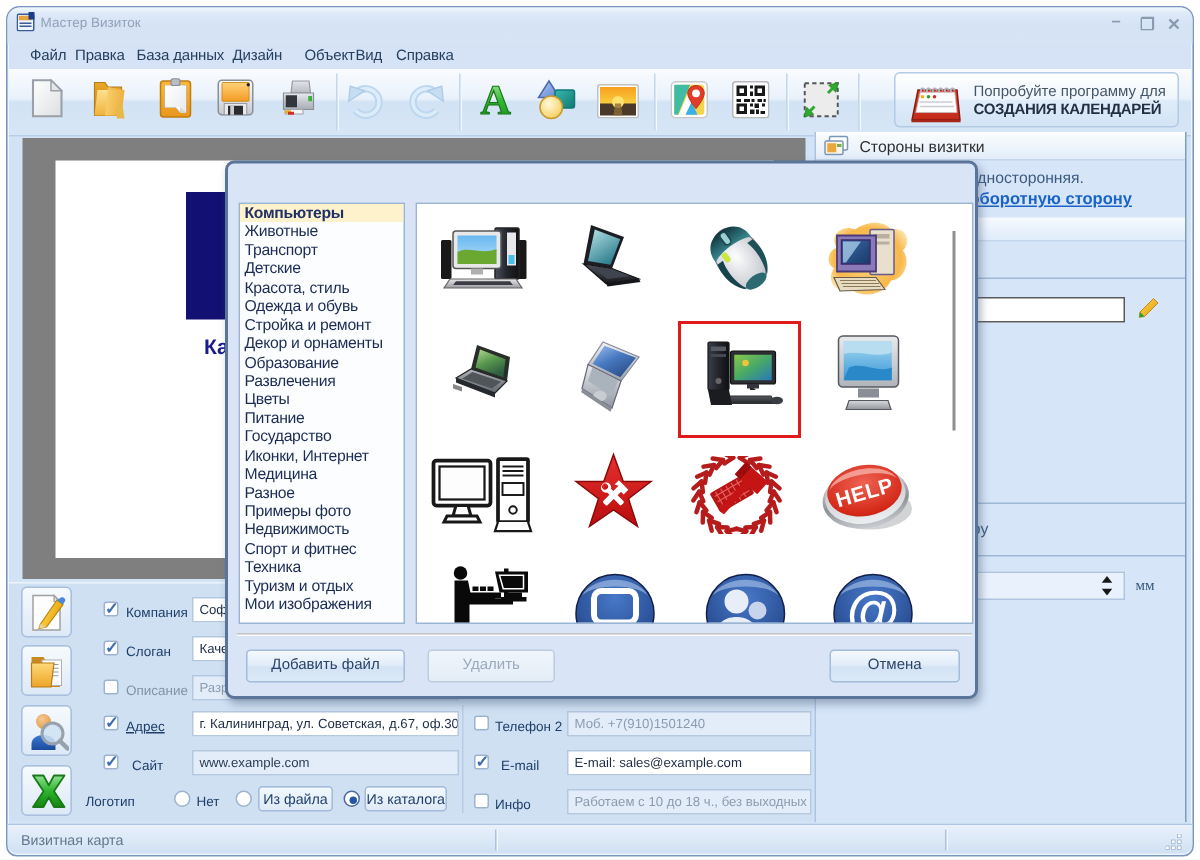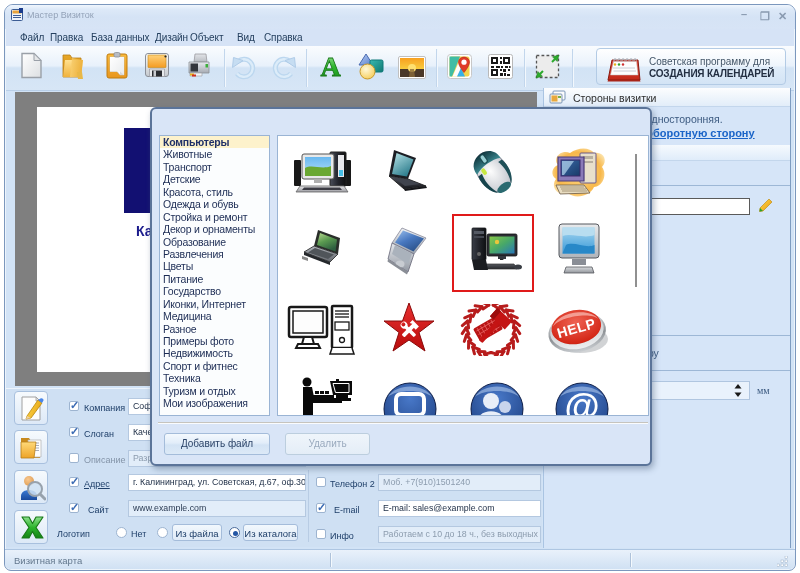--- a/index.html
+++ b/index.html
@@ -100,21 +100,21 @@
   </svg>
 <div id="apptitle">Мастер Визиток</div>
 <div class="winbtn" style="left:741px; top:8px;">–</div>
 <div class="winbtn" style="left:760px;">❐</div>
 <div class="winbtn" style="left:778px;">✕</div>
 <div id="menubar"></div>
 <span class="mi" style="left:20px;">Файл</span>
 <span class="mi" style="left:50px;">Правка</span>
 <span class="mi" style="left:91px;">База данных</span>
 <span class="mi" style="left:155px;">Дизайн</span>
-<span class="mi" style="left:190px;text-align:right;">Объект</span>
+<span class="mi" style="left:203px;text-align:right;">Объект</span>
 <span class="mi" style="left:237px;">Вид</span>
 <span class="mi" style="left:264px;">Справка</span>
 <div id="toolbar"></div>
 <div class="tsep" style="left:224px; top:49px;"></div>
 <div class="tsep" style="left:306px; top:49px;"></div>
 <div class="tsep" style="left:436px; top:49px;"></div>
 <div class="tsep" style="left:524px; top:49px;"></div>
 <div class="tsep" style="left:572px; top:49px;"></div>
 <svg class="abs" style="left:20px;top:52px;" width="23" height="27" viewBox="0 0 23 27">
  <path d="M2 1.5 L14 1.5 L21 8.5 L21 25.5 L2 25.5 Z" fill="url(#pg1)" stroke="#9aa0a8" stroke-width="1.4"></path>
@@ -289,21 +289,21 @@
     </g>
 </svg>
 <svg class="abs" style="left:534px;top:53px;" width="27" height="27" viewBox="0 0 27 27">
  <rect x="2.5" y="2.5" width="22" height="22" fill="#ececec" stroke="#555" stroke-width="1.3" stroke-dasharray="2.8 2.2"></rect>
  <path d="M25 2 L18.5 3.8 L23.2 8.5 Z" fill="#2daa2d" stroke="#1c7c1c" stroke-width="0.5"></path>
  <path d="M21.8 5.2 L18 9" stroke="#2daa2d" stroke-width="2"></path>
  <path d="M2 25 L8.5 23.2 L3.8 18.5 Z" fill="#2daa2d" stroke="#1c7c1c" stroke-width="0.5"></path>
  <path d="M5.2 21.8 L9 18" stroke="#2daa2d" stroke-width="2"></path>
 </svg>
 <div id="calbtn">
-    <span class="l1">Советская программу для</span>
+    <span class="l1">Попробуйте программу для</span>
     <span class="l2">СОЗДАНИЯ КАЛЕНДАРЕЙ</span>
 <svg style="position:absolute;left:9px;top:5px;" width="37" height="28" viewBox="0 0 37 28">
  <path d="M6 6 L32 6 L34 26 L2 26 Z" fill="url(#ca1)" stroke="#8a1a10" stroke-width="1"></path>
  <path d="M7.5 7.5 L30.5 7.5 L32 21 L4.5 21 Z" fill="#fdfdfd" stroke="#c0c0c0" stroke-width="0.5"></path>
  <path d="M2 26 L34 26 L34.5 27.5 L1.5 27.5 Z" fill="#a82418"></path>
  <g stroke="#b0b4bc" stroke-width="1.2" fill="none">
   <path d="M8 7.5 C7.5 4.5 10 4 10.5 6.5"></path>
         <path d="M12 7.5 C11.5 4.5 14 4 14.5 6.5"></path>
   <path d="M16 7.5 C15.5 4.5 18 4 18.5 6.5"></path>
         <path d="M20 7.5 C19.5 4.5 22 4 22.5 6.5"></path>
@@ -887,13 +887,14 @@
             <stop offset="1" stop-color="#183878"></stop>
           </radialGradient>
         </defs>
     </svg>
     <div id="gsb"></div>
     <div id="redbox"></div>
   </div>
   <div id="dlgsep"></div>
   <div class="dbtn" style="left:12px; width:106px;">Добавить файл</div>
   <div class="dbtn dis" style="left:133px; width:85px;">Удалить</div>
+  <div class="dbtn" style="left:401px; width:87px;">Отмена</div>
 </div>
 
 </body></html>

